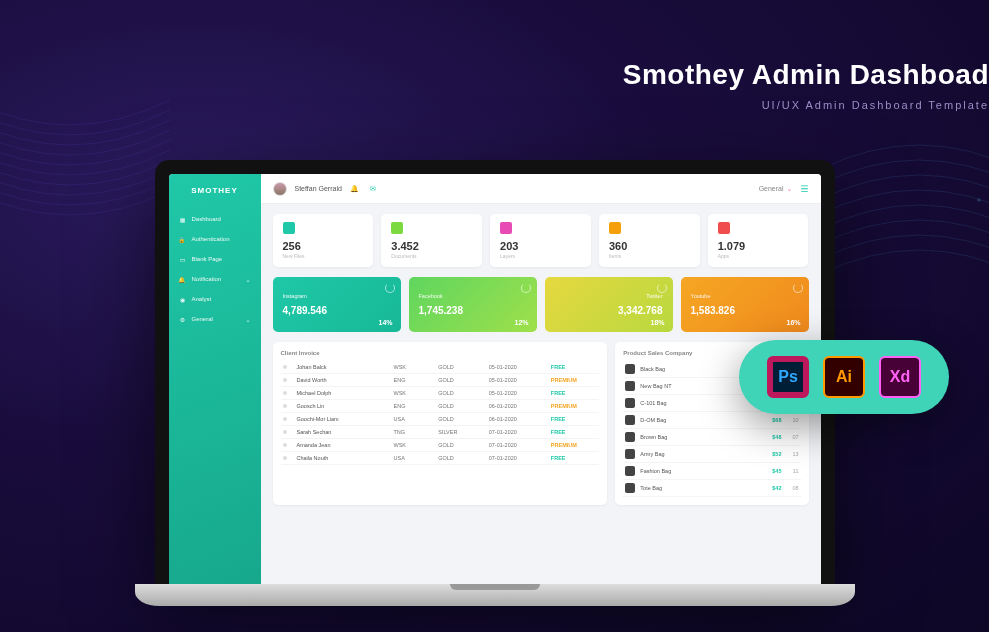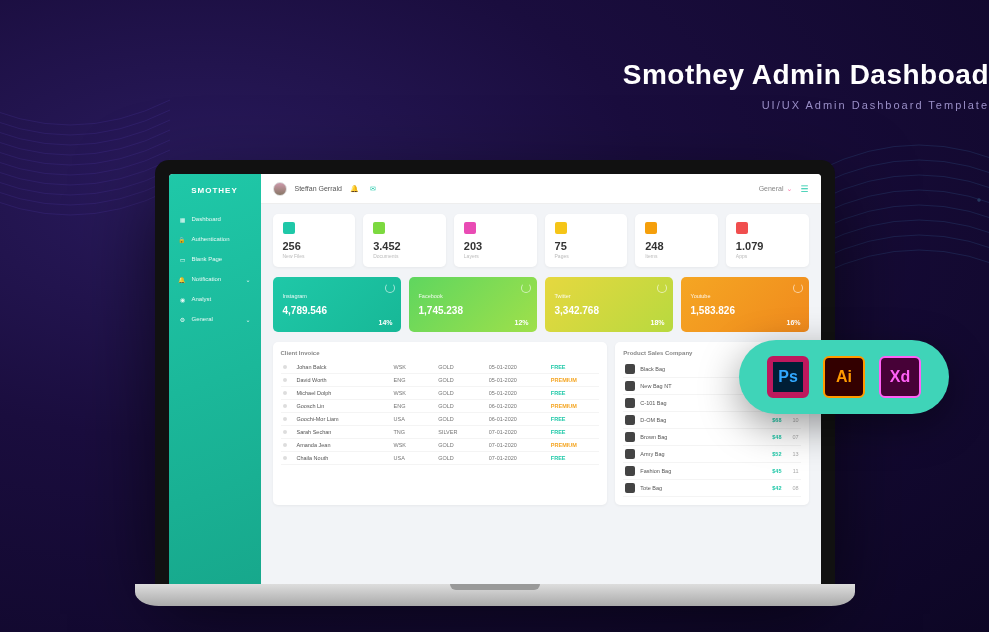--- a/index.html
+++ b/index.html
@@ -174,27 +174,22 @@
                 <div class="stat-ico" style="background:#7cd93f"></div>
                 <div class="stat-val">3.452</div>
                 <div class="stat-lbl">Documents</div>
               </div>
               <div class="stat-card">
                 <div class="stat-ico" style="background:#e94bb4"></div>
                 <div class="stat-val">203</div>
                 <div class="stat-lbl">Layers</div>
               </div>
               <div class="stat-card">
-                <div class="stat-ico" style="background:#f5c518"></div>
-                <div class="stat-val">75</div>
-                <div class="stat-lbl">Pages</div>
-              </div>
-              <div class="stat-card">
                 <div class="stat-ico" style="background:#f59f0b"></div>
-                <div class="stat-val">248</div>
+                <div class="stat-val">360</div>
                 <div class="stat-lbl">Items</div>
               </div>
               <div class="stat-card">
                 <div class="stat-ico" style="background:#f04e4e"></div>
                 <div class="stat-val">1.079</div>
                 <div class="stat-lbl">Apps</div>
               </div>
             </div>
           <div class="social-row" id="social-mount">
               <div class="social-card" style="background: linear-gradient(135deg, rgb(31, 200, 168), rgb(23, 184, 151));">
@@ -202,21 +197,21 @@
                 <div class="social-circ"></div>
                 <div class="social-val">4,789.546</div>
                 <div class="social-pct">14%</div>
               </div>
               <div class="social-card" style="background: linear-gradient(135deg, rgb(95, 214, 95), rgb(159, 224, 74));">
                 <div class="social-name">Facebook</div>
                 <div class="social-circ"></div>
                 <div class="social-val">1,745.238</div>
                 <div class="social-pct">12%</div>
               </div>
-              <div class="social-card" style="background: linear-gradient(135deg, rgb(230, 216, 63), rgb(184, 217, 63));">
+              <div class="social-card" style="background: linear-gradient(135deg, rgb(230, 216, 63), rgb(184, 217, 63)); text-align: right;">
                 <div class="social-name">Twitter</div>
                 <div class="social-circ"></div>
                 <div class="social-val">3,342.768</div>
                 <div class="social-pct">18%</div>
               </div>
               <div class="social-card" style="background: linear-gradient(135deg, rgb(245, 166, 35), rgb(240, 138, 29));">
                 <div class="social-name">Youtube</div>
                 <div class="social-circ"></div>
                 <div class="social-val">1,583.826</div>
                 <div class="social-pct">16%</div>

